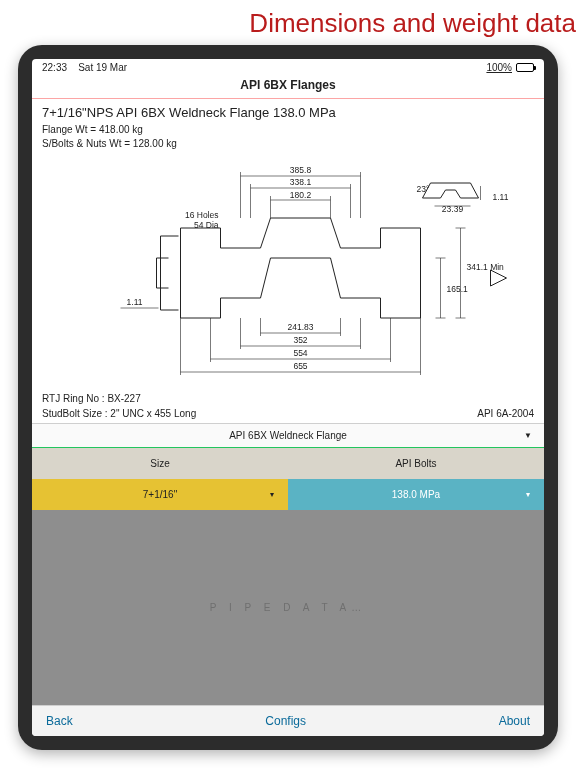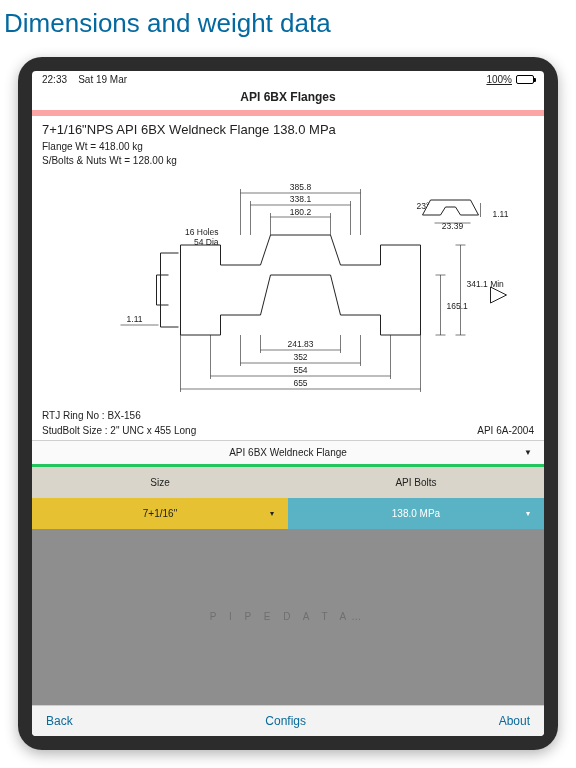--- a/index.html
+++ b/index.html
@@ -7,29 +7,29 @@
   body {
     font-family: -apple-system, "Segoe UI", Helvetica, Arial, sans-serif;
     background: #ffffff;
     width: 576px;
     height: 768px;
     display: flex;
     flex-direction: column;
     overflow: hidden;
   }
   .promo-banner {
-    text-align: left;
+    text-align: right;
     font-size: 26px;
     font-weight: 400;
-    color: #0369a1;
+    color: #b91c1c;
     padding: 8px 0 6px 4px;
   }
   .device-frame {
     flex: 1;
-    margin: 12px 18px 18px 18px;
+    margin: 0 18px 18px 18px;
     background: #2c2c2c;
     border-radius: 24px;
     padding: 14px;
     display: flex;
     flex-direction: column;
     box-shadow: 0 4px 14px rgba(0,0,0,.3);
   }
   .screen {
     flex: 1;
     background: #ffffff;
@@ -56,21 +56,21 @@
   .battery::after {
     content: ""; position: absolute; right: -3px; top: 2px;
     width: 2px; height: 4px; background: #000; border-radius: 0 1px 1px 0;
   }
   .battery-fill { background:#000; height:100%; width:100%; border-radius:1px; }
   .nav-title {
     text-align: center;
     font-weight: 700;
     font-size: 12px;
     padding: 4px 0 6px 0;
-    border-bottom: 6px solid #fca5a5;
+    border-bottom: 1px solid #fca5a5;
   }
   .content {
     padding: 6px 10px 2px 10px;
   }
   .main-heading { font-size: 13px; font-weight: 500; margin-bottom: 3px; }
   .sub-line { font-size: 10px; line-height: 1.35; }
   .drawing-area {
     height: 230px;
     position: relative;
     margin: 6px 0 4px 0;
@@ -83,21 +83,21 @@
   .footnotes { font-size:10px; line-height:1.35; padding: 0 10px; }
   .spec-row {
     display:flex; justify-content:space-between;
     font-size:10px; padding: 2px 10px 4px 10px;
     border-bottom: 1px solid #cfcfcf;
   }
   .type-select {
     font-size:10px; text-align:center;
     padding: 6px 0;
     position:relative;
-    border-bottom: 3px solid #22c55e;
+    border-bottom: 1px solid #22c55e;
     background:#fafafa;
   }
   .type-select .caret {
     position:absolute; right:12px; top:50%; transform:translateY(-50%);
     font-size:8px;
   }
   .picker-head {
     display:flex; background:#d9d5ca;
   }
   .picker-head > div {
@@ -229,21 +229,21 @@
           <line x1="360" y1="160" x2="360" y2="217"></line>
         </g>
         <text class="dim-text" x="240" y="172">241.83</text>
         <text class="dim-text" x="240" y="185">352</text>
         <text class="dim-text" x="240" y="198">554</text>
         <text class="dim-text" x="240" y="211">655</text>
       </svg>
     </div>
 
     <div class="footnotes">
-      <div>RTJ Ring No : BX-156</div>
+      <div>RTJ Ring No : BX-227</div>
     </div>
 
     <div class="spec-row">
       <span>StudBolt Size : 2" UNC x 455 Long</span>
       <span>API 6A-2004</span>
     </div>
 
     <div class="type-select">
       <span>API 6BX Weldneck Flange</span>
       <span class="caret">▼</span>

